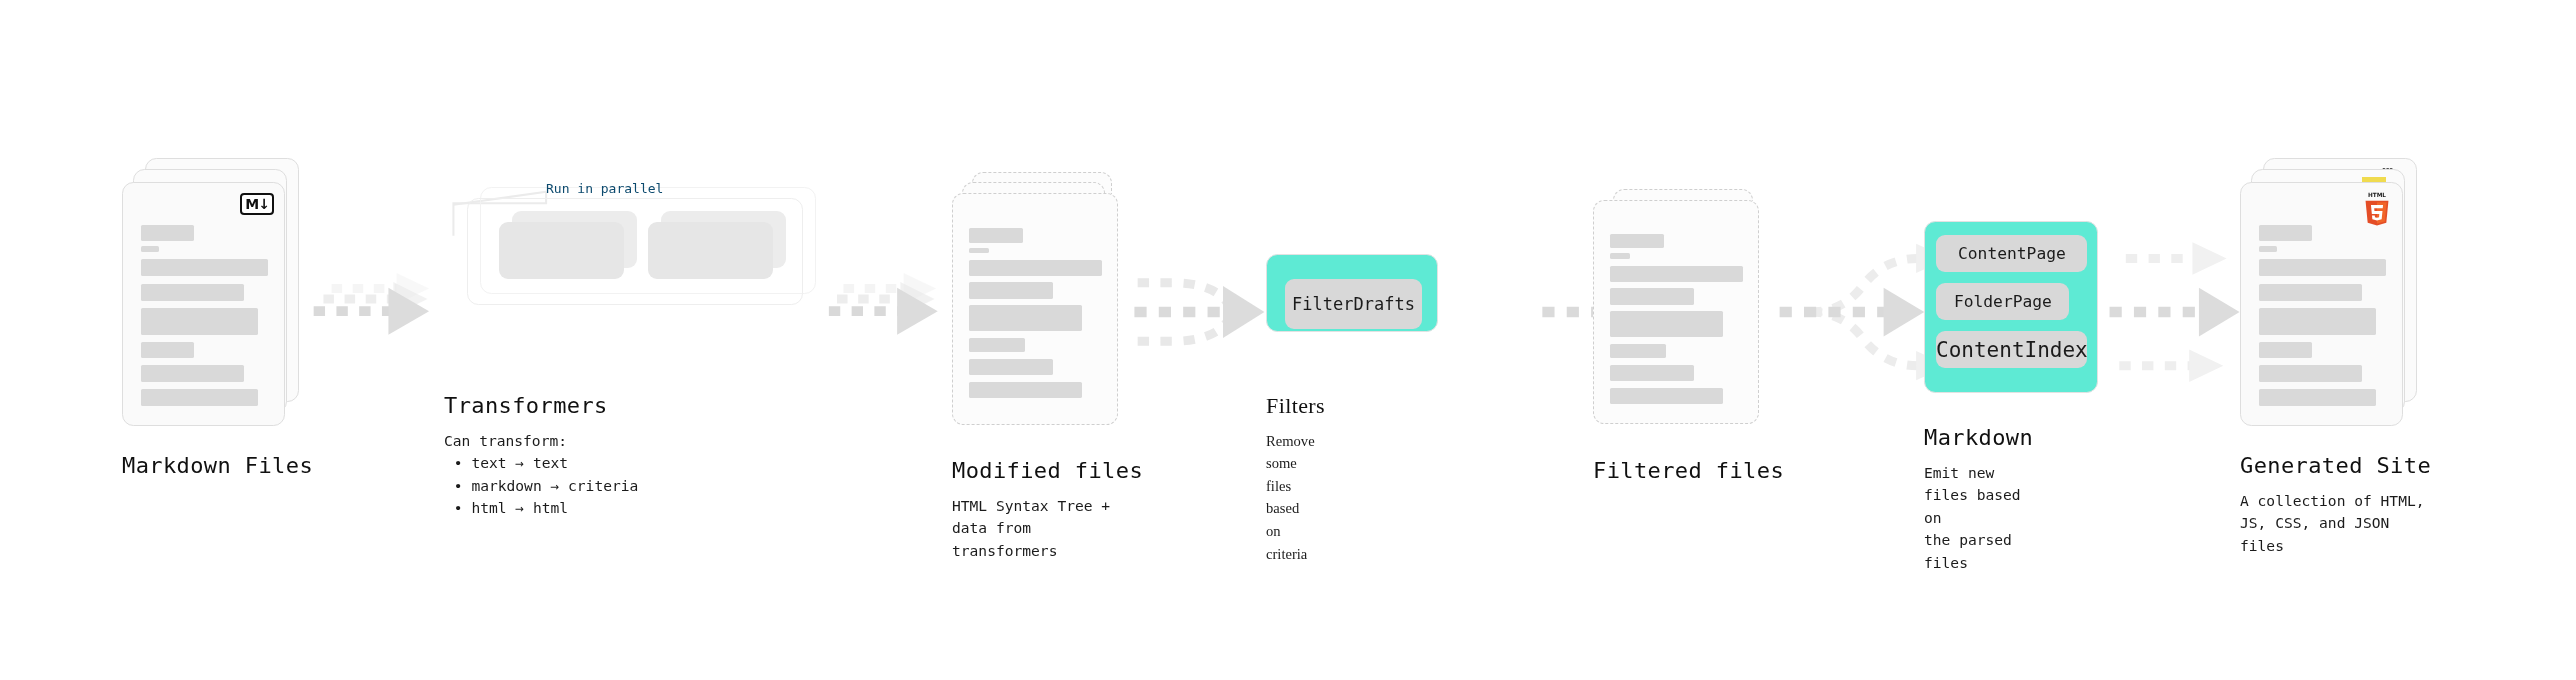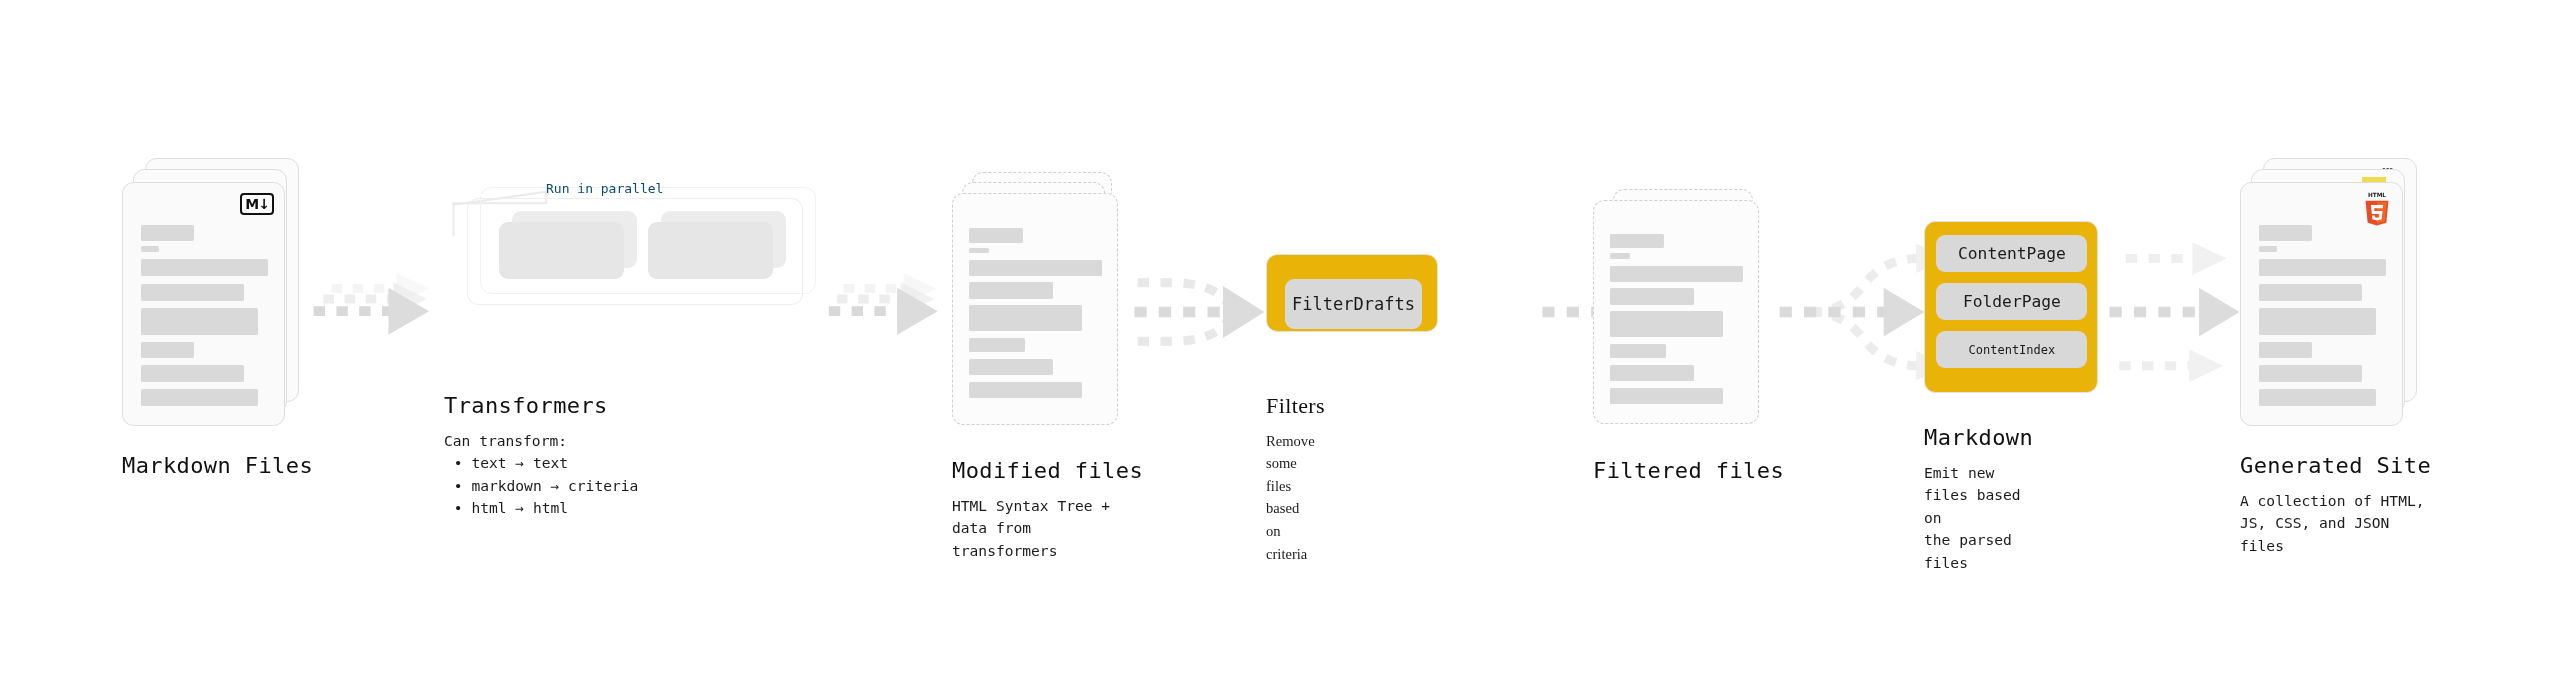--- a/index.html
+++ b/index.html
@@ -67,21 +67,21 @@
   
   .html5-badge { position: absolute; width: 28px; height: 34px; }
   .css-badge   { position: absolute; width: 21px; height: 11.4px; }
   .js-badge    { position: absolute; width: 24.4px; height: 14.6px; background: #f0db4f; }
 
   
   .panel {
     position: absolute;
     border: 1.6px solid #e2e2e2;
     border-radius: 11.4px;
-    background: #eab308;
+    background: #5eead4;
   }
   .panel.ghost1 { border-color: #eeeeee; background: transparent; }
   .panel.ghost2 { border-color: #f2f2f2; background: transparent; }
 
   .pill {
     position: absolute;
     background: #d8d8d8;
     border-radius: 9px;
     display: flex; align-items: center; justify-content: center;
     font-size: 17px;
@@ -315,22 +315,22 @@
       </div>
     </div>
     <div class="caption" style="left:0px; top:254px;">
       <div class="cap-title">Filtered files</div>
     </div>
   </div>
 
   <div class="node" style="left:1924px; top:221px;">
     <div class="panel" style="left:0px; top:0px; width:174px; height:172px;">
       <div class="pill" style="left:11.4px; top:13px; width:151px; height:37px; font-size:16.3px;">ContentPage</div>
-      <div class="pill" style="left:11.4px; top:61px; width:151px; height:37px; font-size:16.3px;">FolderPage</div>
-      <div class="pill" style="left:11.4px; top:109px; width:151px; height:37px; font-size:12px;">ContentIndex</div>
+      <div class="pill" style="left:11.4px; top:61px; width:133px; height:37px; font-size:16.3px;">FolderPage</div>
+      <div class="pill" style="left:11.4px; top:109px; width:151px; height:37px; font-size:21px;">ContentIndex</div>
     </div>
     <div class="caption" style="left:0px; top:189px;">
       <div class="cap-title">Markdown</div>
       <div class="cap-sub">Emit new files based on
 the parsed files</div>
     </div>
   </div>
 
   <div class="node" style="left:2240px; top:158px;">
     <div class="doc-stack" style="width:195px; height:268px;">

